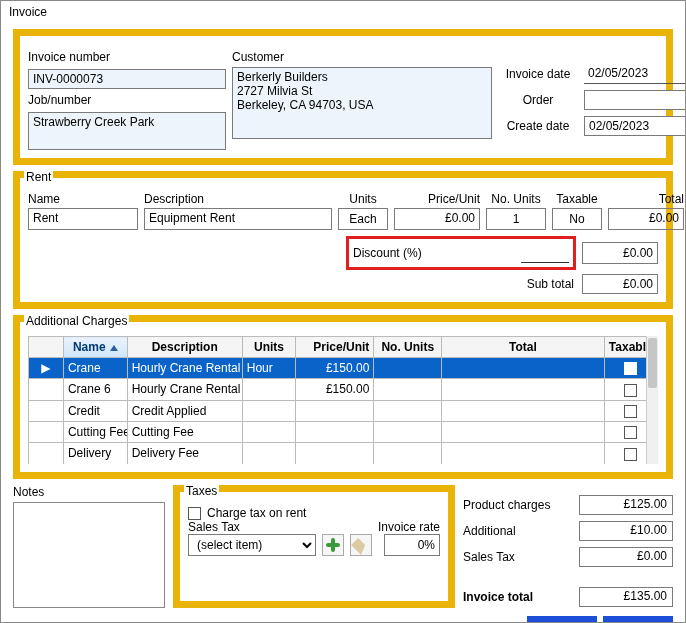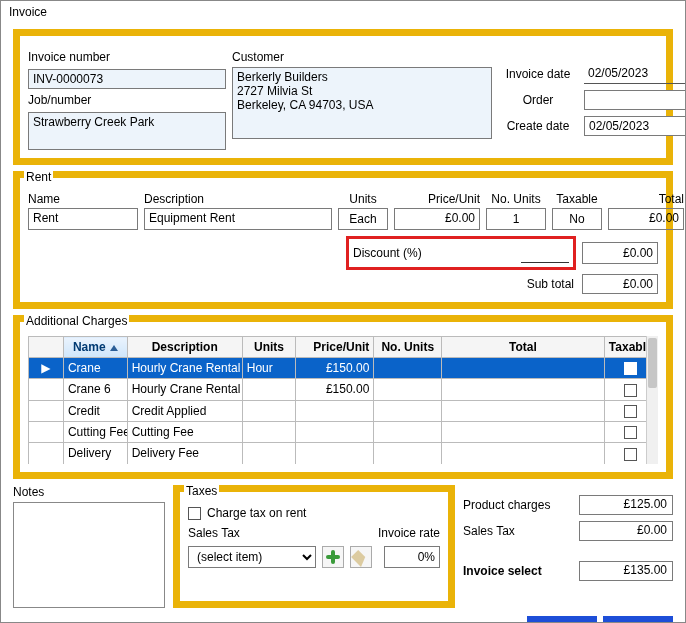--- a/index.html
+++ b/index.html
@@ -136,21 +136,21 @@
     display:inline-block; width:13px; height:13px; border:1px solid #555;
     background:#fff; vertical-align:middle;
   }
 
   
   .bottom { display:flex; gap:8px; margin-top:4px;}
   .notes-box {
     border:1px solid #888; width:152px; height:106px; background:#fff;
   }
   .taxes-box { flex: 0 0 266px; }
-  .taxes-inner { display:flex; flex-direction:column; gap:6px; }
+  .taxes-inner { display:flex; flex-direction:column; }
   .taxes-row { display:flex; align-items:center; gap:6px; }
   select.sales-tax { width:128px; height:22px; }
   .icon-btn {
     width:22px; height:22px; border:1px solid #aaa; background:#f6f6f6;
     display:inline-flex; align-items:center; justify-content:center; cursor:pointer;
   }
   .icon-plus {
     width:14px; height:14px; position:relative;
   }
   .icon-plus::before, .icon-plus::after {
@@ -386,25 +386,29 @@
         </div>
       </div>
     </div>
 
     <div class="totals">
       <div class="trow">
         <span class="tl">Product charges</span>
         <div class="tv">£125.00</div>
       </div>
       <div class="trow">
+        <span class="tl">Additional</span>
+        <div class="tv">£10.00</div>
+      </div>
+      <div class="trow">
         <span class="tl">Sales Tax</span>
         <div class="tv">£0.00</div>
       </div>
       <div class="trow totalrow" style="margin-top:14px;">
-        <span class="tl">Invoice select</span>
+        <span class="tl">Invoice total</span>
         <div class="tv">£135.00</div>
       </div>
     </div>
   </div>
 
   <div class="btn-row">
     <button class="win">OK</button>
     <button class="win">Cancel</button>
   </div>
 </div>

